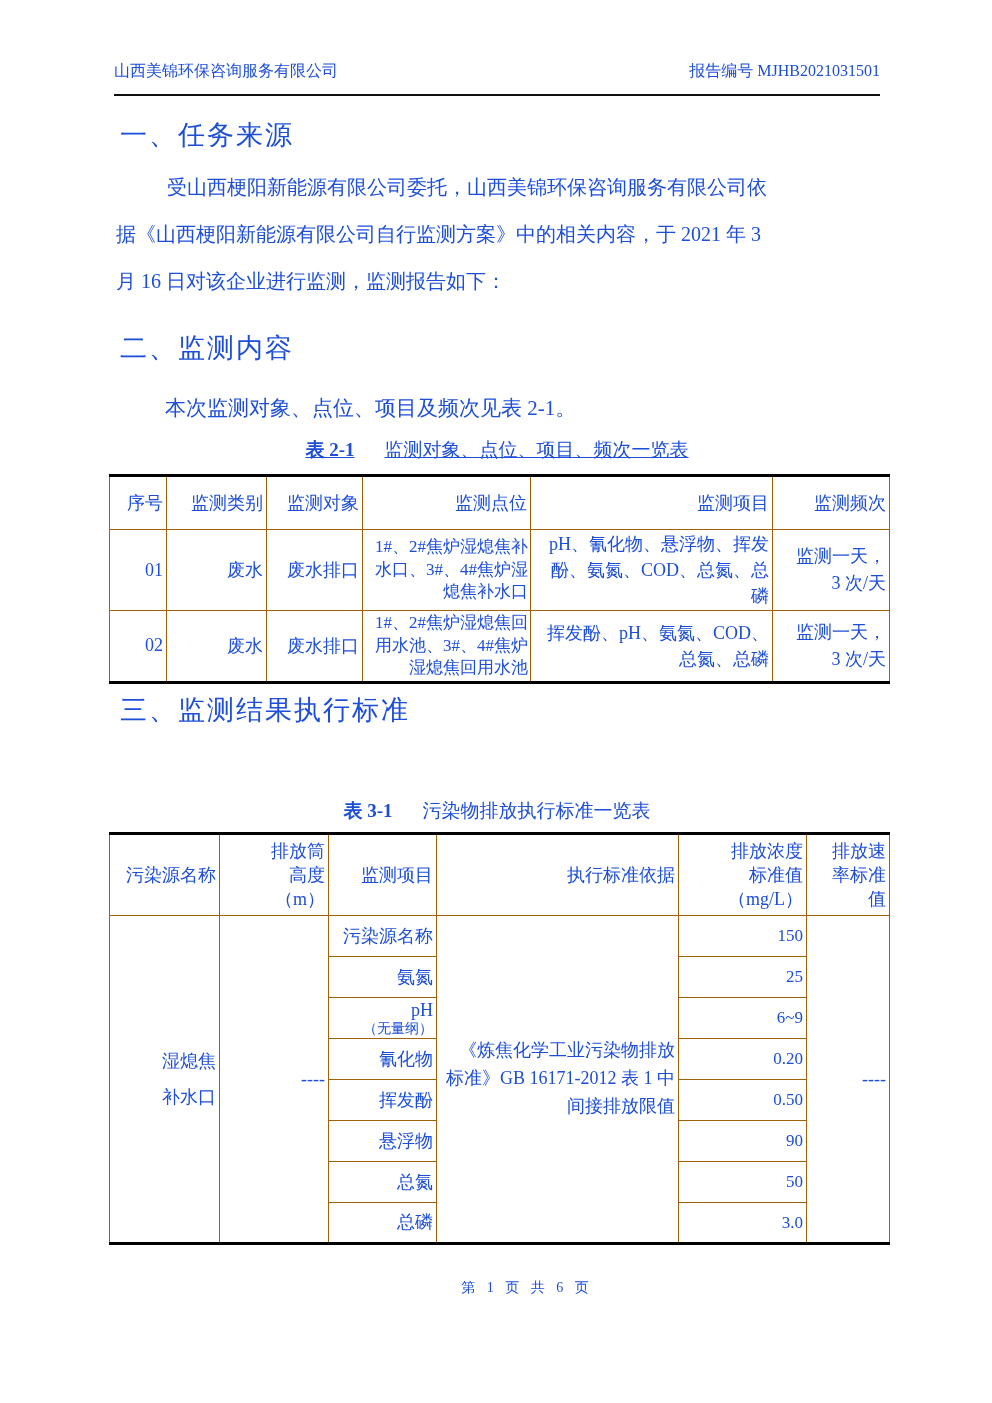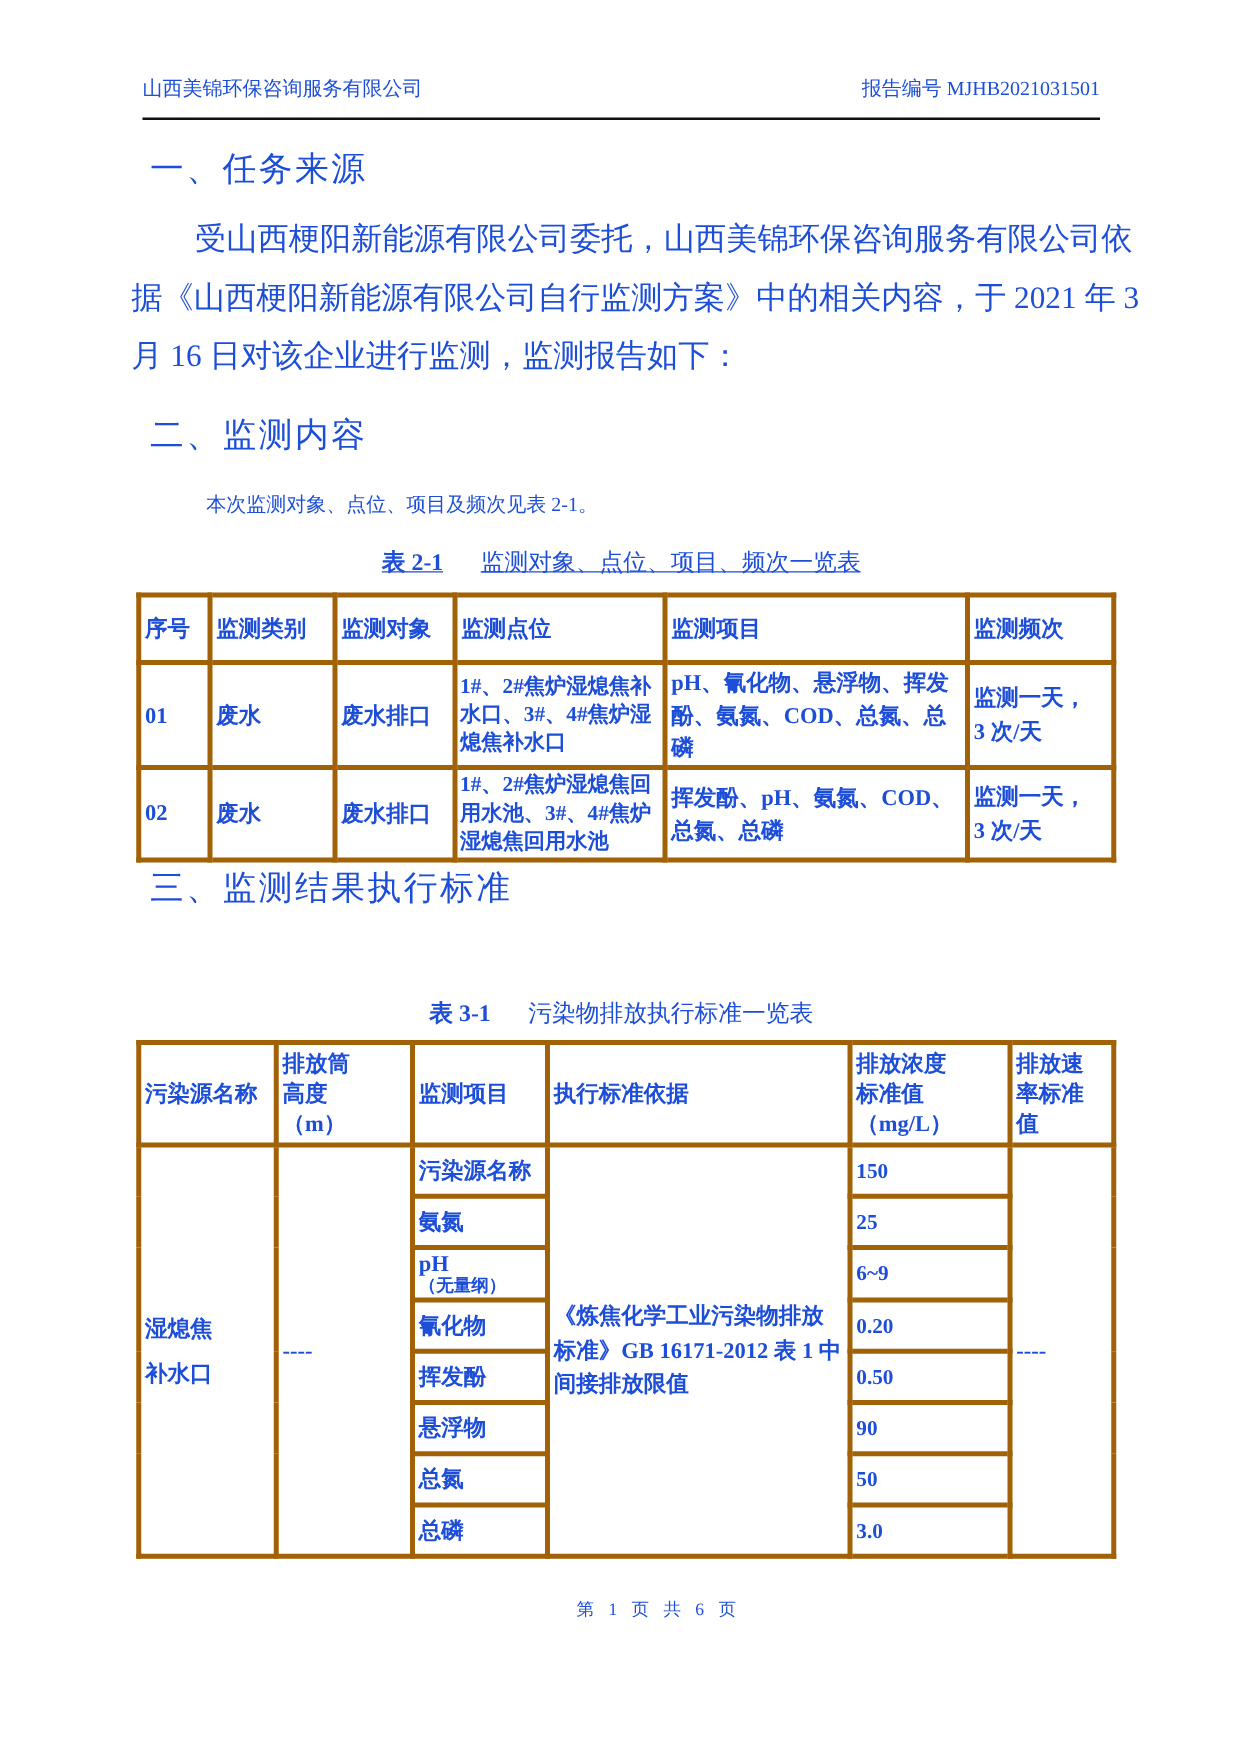--- a/index.html
+++ b/index.html
@@ -13,38 +13,38 @@
   .header-row { position:absolute; left:114px; top:61px; width:766px;
     display:flex; justify-content:space-between; font-size:16px; }
   .header-rule { position:absolute; left:114px; top:94px; width:766px;
     height:2px; background:#101010; }
   
   .sec-title { position:absolute; left:120px; font-size:27px; letter-spacing:2px; white-space:nowrap; }
   #s1-title { top:117px; }
   #s2-title { top:330px; }
   #s3-title { top:692px; }
   
-  .para-line { position:absolute; left:105px; width:772px; font-size:25px; white-space:nowrap; }
+  .para-line { position:absolute; left:116px; width:772px; font-size:20px; white-space:nowrap; }
   #p-l1 { top:174px; text-indent:51px; }
   #p-l2 { top:221px; }
   #p-l3 { top:268px; }
-  .intro { position:absolute; left:165px; font-size:16px; white-space:nowrap; }
+  .intro { position:absolute; left:165px; font-size:21px; white-space:nowrap; }
   #s2-intro { top:394px; }
   #s3-intro { top:758px; }
   
   .caption { position:absolute; left:114px; width:766px; text-align:center; font-size:19px; }
   #cap21 { top:437px;text-decoration:underline; }
   #cap31 { top:798px; }
   .caption .cap-no { font-weight:bold; margin-right:30px; }
   
   table.t { position:absolute; left:109px; width:780px; border-collapse:collapse;
     table-layout:fixed; border-top:3px solid #000; border-bottom:3px solid #000;
     border-left:1px solid #1a1a1a; border-right:1px solid #1a1a1a; }
-  table.t td, table.t th { border:4px solid #a16207; text-align:left;
-    vertical-align:middle; padding:1px 3px; font-weight:bold; font-size:18px;
+  table.t td, table.t th { border:1px solid #a16207; text-align:right;
+    vertical-align:middle; padding:1px 3px; font-weight:normal; font-size:18px;
     overflow:hidden; }
   .ml { white-space:pre-line; }
   #table21 { top:474px; }
   #table21 tr.hdr { height:54px; }
   #table21 tr.r1 { height:70px; }
   #table21 tr.r2 { height:69px; }
   #table21 td.point { font-size:17px; line-height:1.32; padding:1px 2px; }
   #table21 td.items { font-size:18px; line-height:1.45; }
   #table21 td.freq { line-height:1.5; }
   #table31 { top:832px; }

